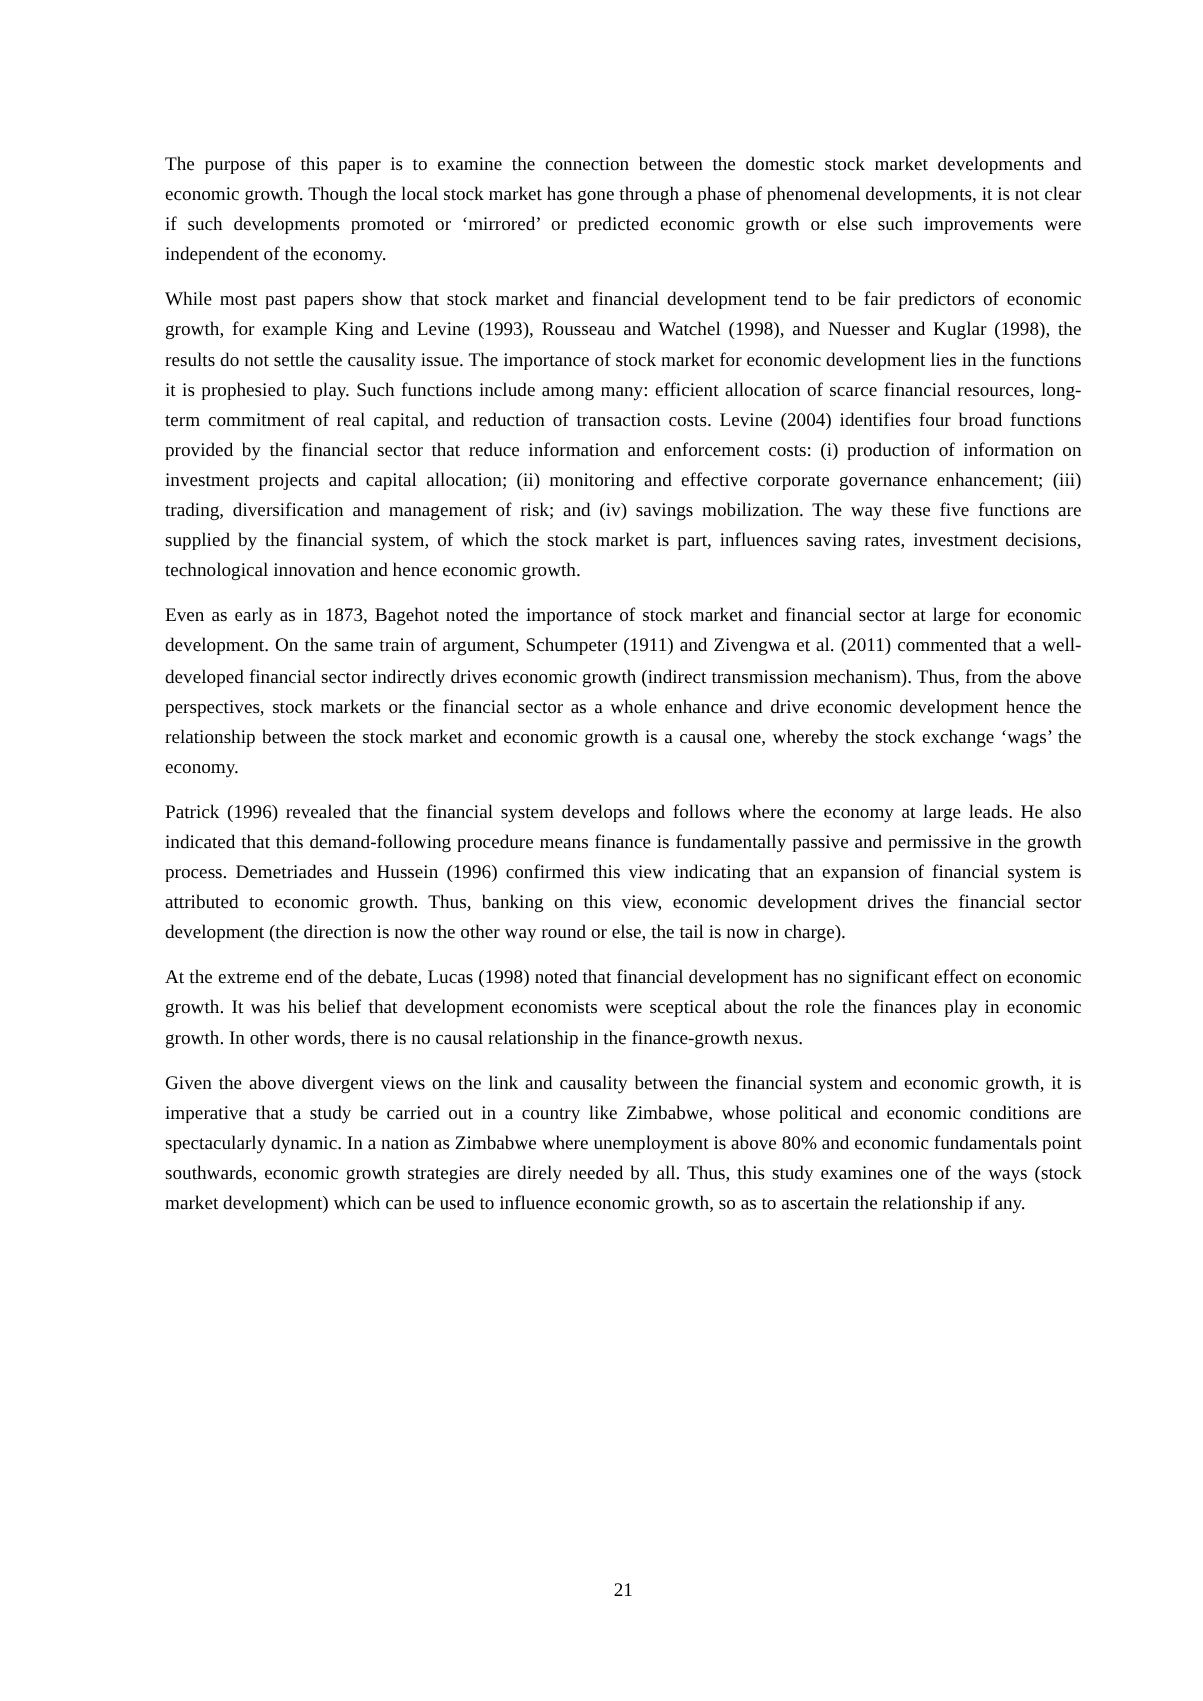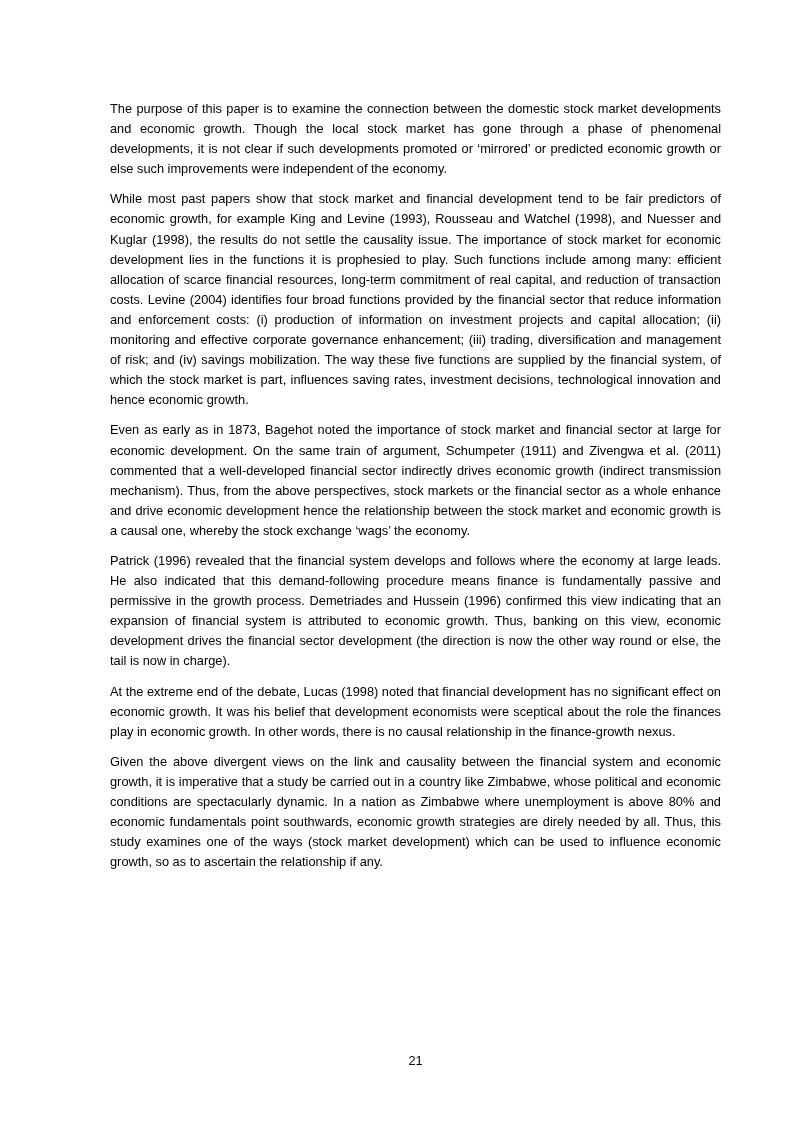--- a/index.html
+++ b/index.html
@@ -6,21 +6,21 @@
     margin: 0;
     padding: 0;
     background: #ffffff;
   }
   .page {
     position: relative;
     width: 802px;
     height: 1134px;
     background: #ffffff;
     overflow: hidden;
-    font-family: Liberation Sans, sans-serif;
+    font-family: Liberation Serif, serif;
     color: #000000;
   }
   .content {
     position: absolute;
     left: 110px;
     top: 99px;
     width: 611px;
   }
   .content p {
     margin: 0 0 10px 0;

